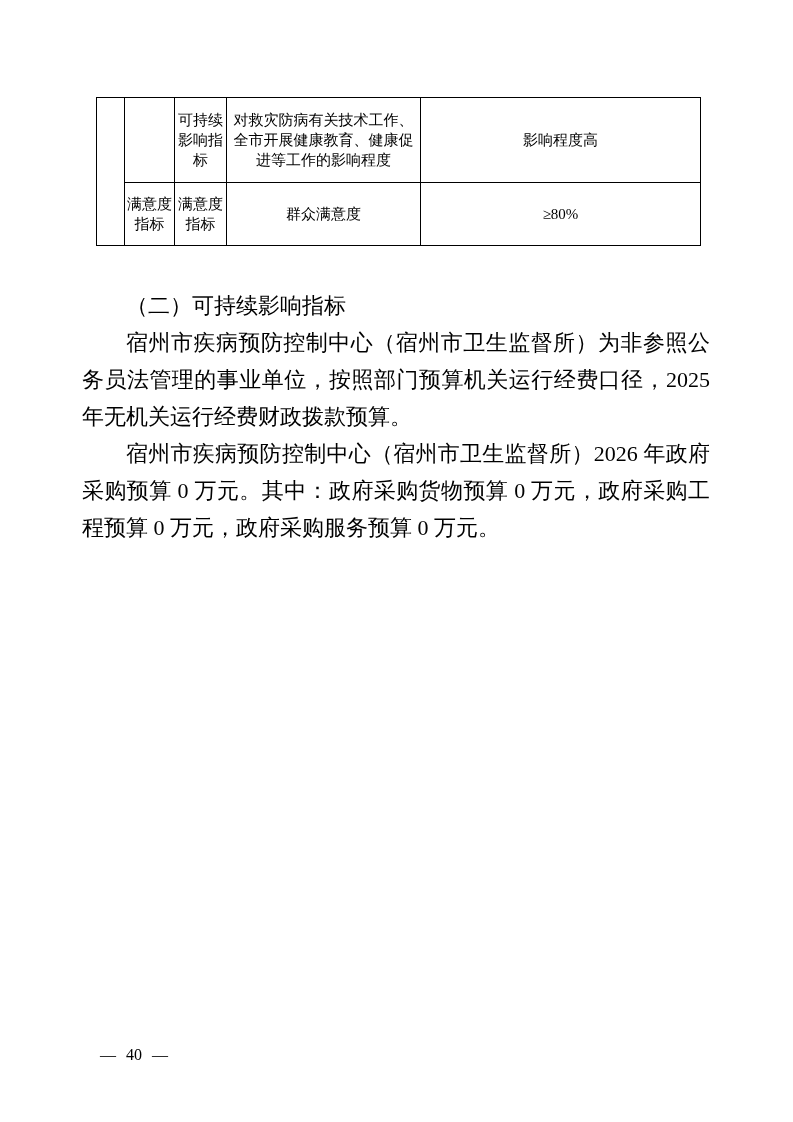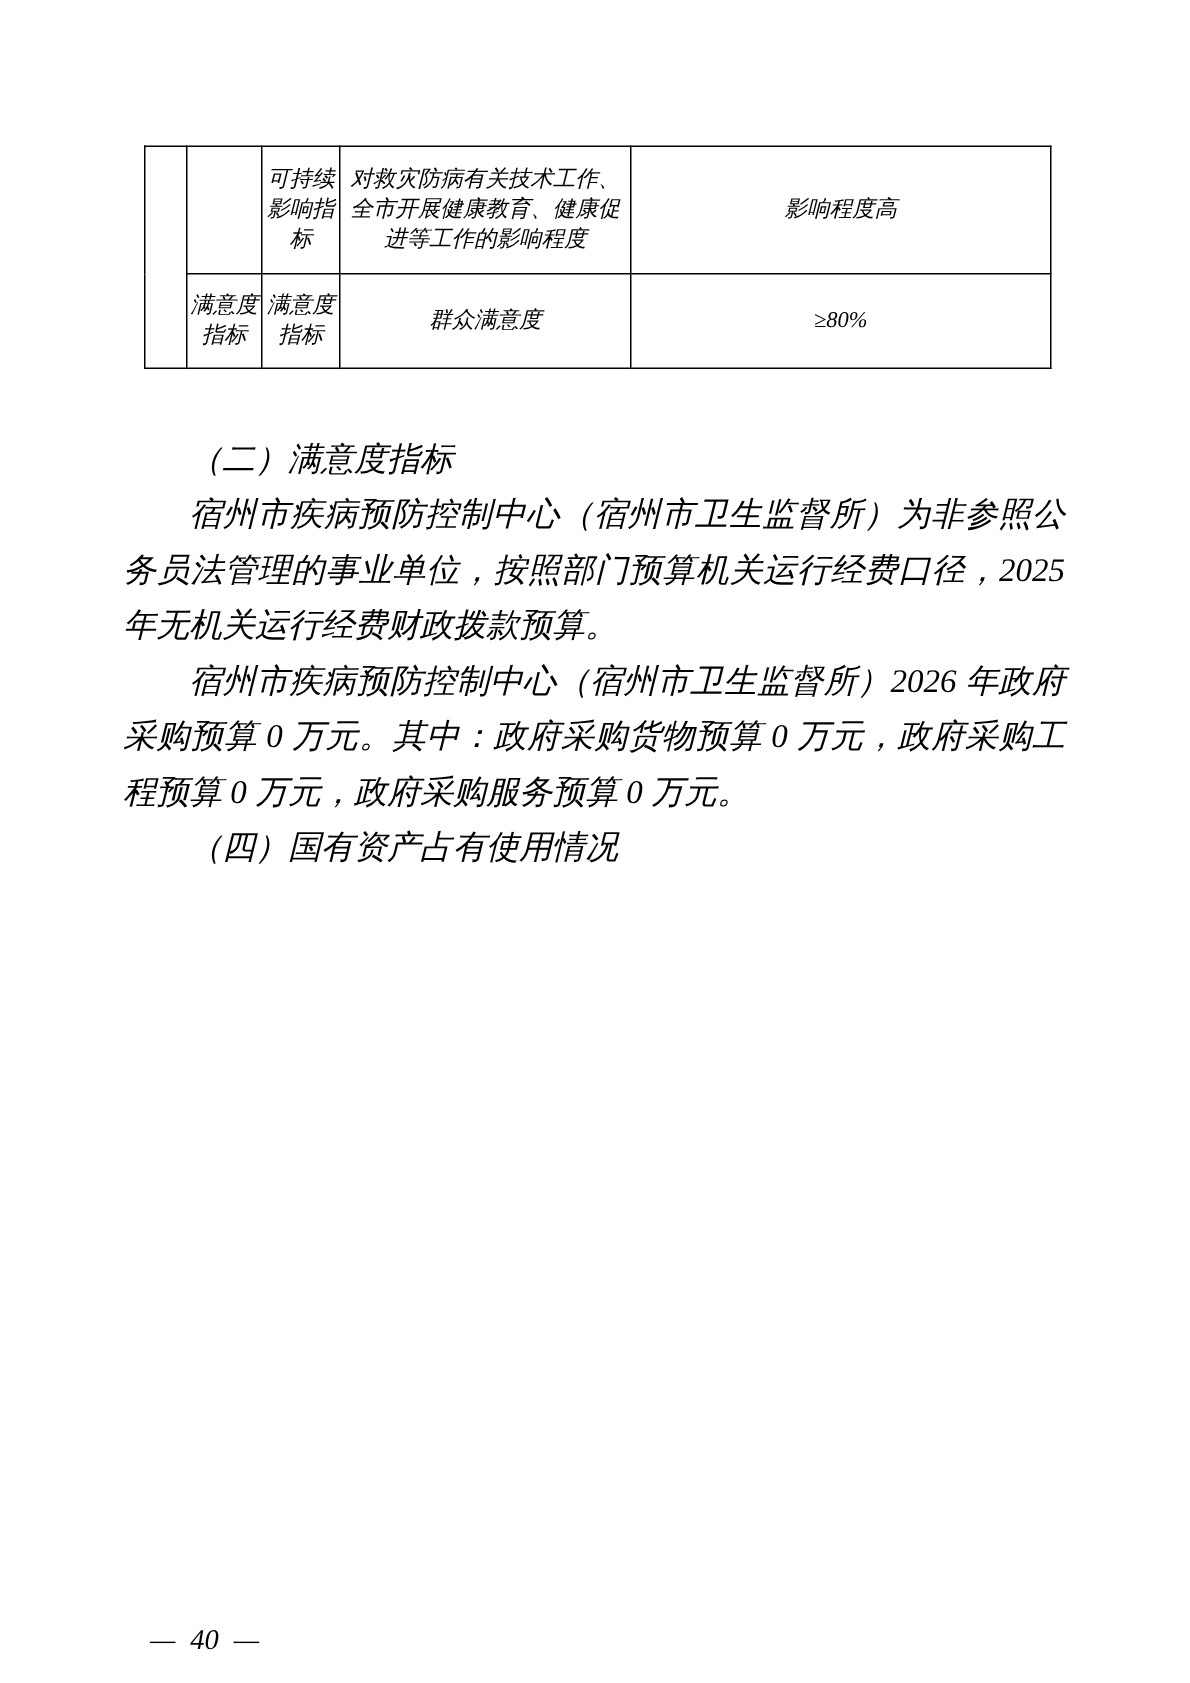--- a/index.html
+++ b/index.html
@@ -8,21 +8,20 @@
     background: #ffffff;
   }
   .page {
     position: relative;
     width: 793px;
     height: 1122px;
     background: #ffffff;
     color: #000000;
     font-family: "Liberation Serif", "DejaVu Serif", serif;
     overflow: hidden;
-    font-style: italic;
   }
 
   
   .indicator-table {
     position: absolute;
     left: 96px;
     top: 97px;
     width: 604px;
     border-collapse: collapse;
     table-layout: fixed;
@@ -57,23 +56,22 @@
   .body-text p {
     margin: 0;
     text-indent: 2em;
   }
 
   
   .footer {
     position: absolute;
     left: 100px;
     top: 1042px;
-    font-size: 19px;
+    font-size: 16px;
     line-height: 26px;
-    margin-top: 39px;
   }
   .footer .page-number {
     margin: 0 10px;
   }
 </style>
 </head>
 <body>
 
 <div class="page">
 
@@ -96,26 +94,25 @@
       <tr class="row-2">
         <td>满意度指标</td>
         <td>满意度指标</td>
         <td>群众满意度</td>
         <td>≥80%</td>
       </tr>
     </tbody>
   </table>
 
   <div class="body-text">
-    <p>（二）满意度指标</p>
+    <p>（二）可持续影响指标</p>
     <p>宿州市疾病预防控制中心（宿州市卫生监督所）为非参照公务员法管理的事业单位，按照部门预算机关运行经费口径，2025 年无机关运行经费财政拨款预算。</p>
 
     <p>宿州市疾病预防控制中心（宿州市卫生监督所）2026 年政府采购预算 0 万元。其中：政府采购货物预算 0 万元，政府采购工程预算 0 万元，政府采购服务预算 0 万元。</p>
 
-    <p>（四）国有资产占有使用情况</p>
 
   </div>
 
   <div class="footer">
     <span>—</span><span class="page-number">40</span><span>—</span>
   </div>
 
 </div>
 
 </body></html>

